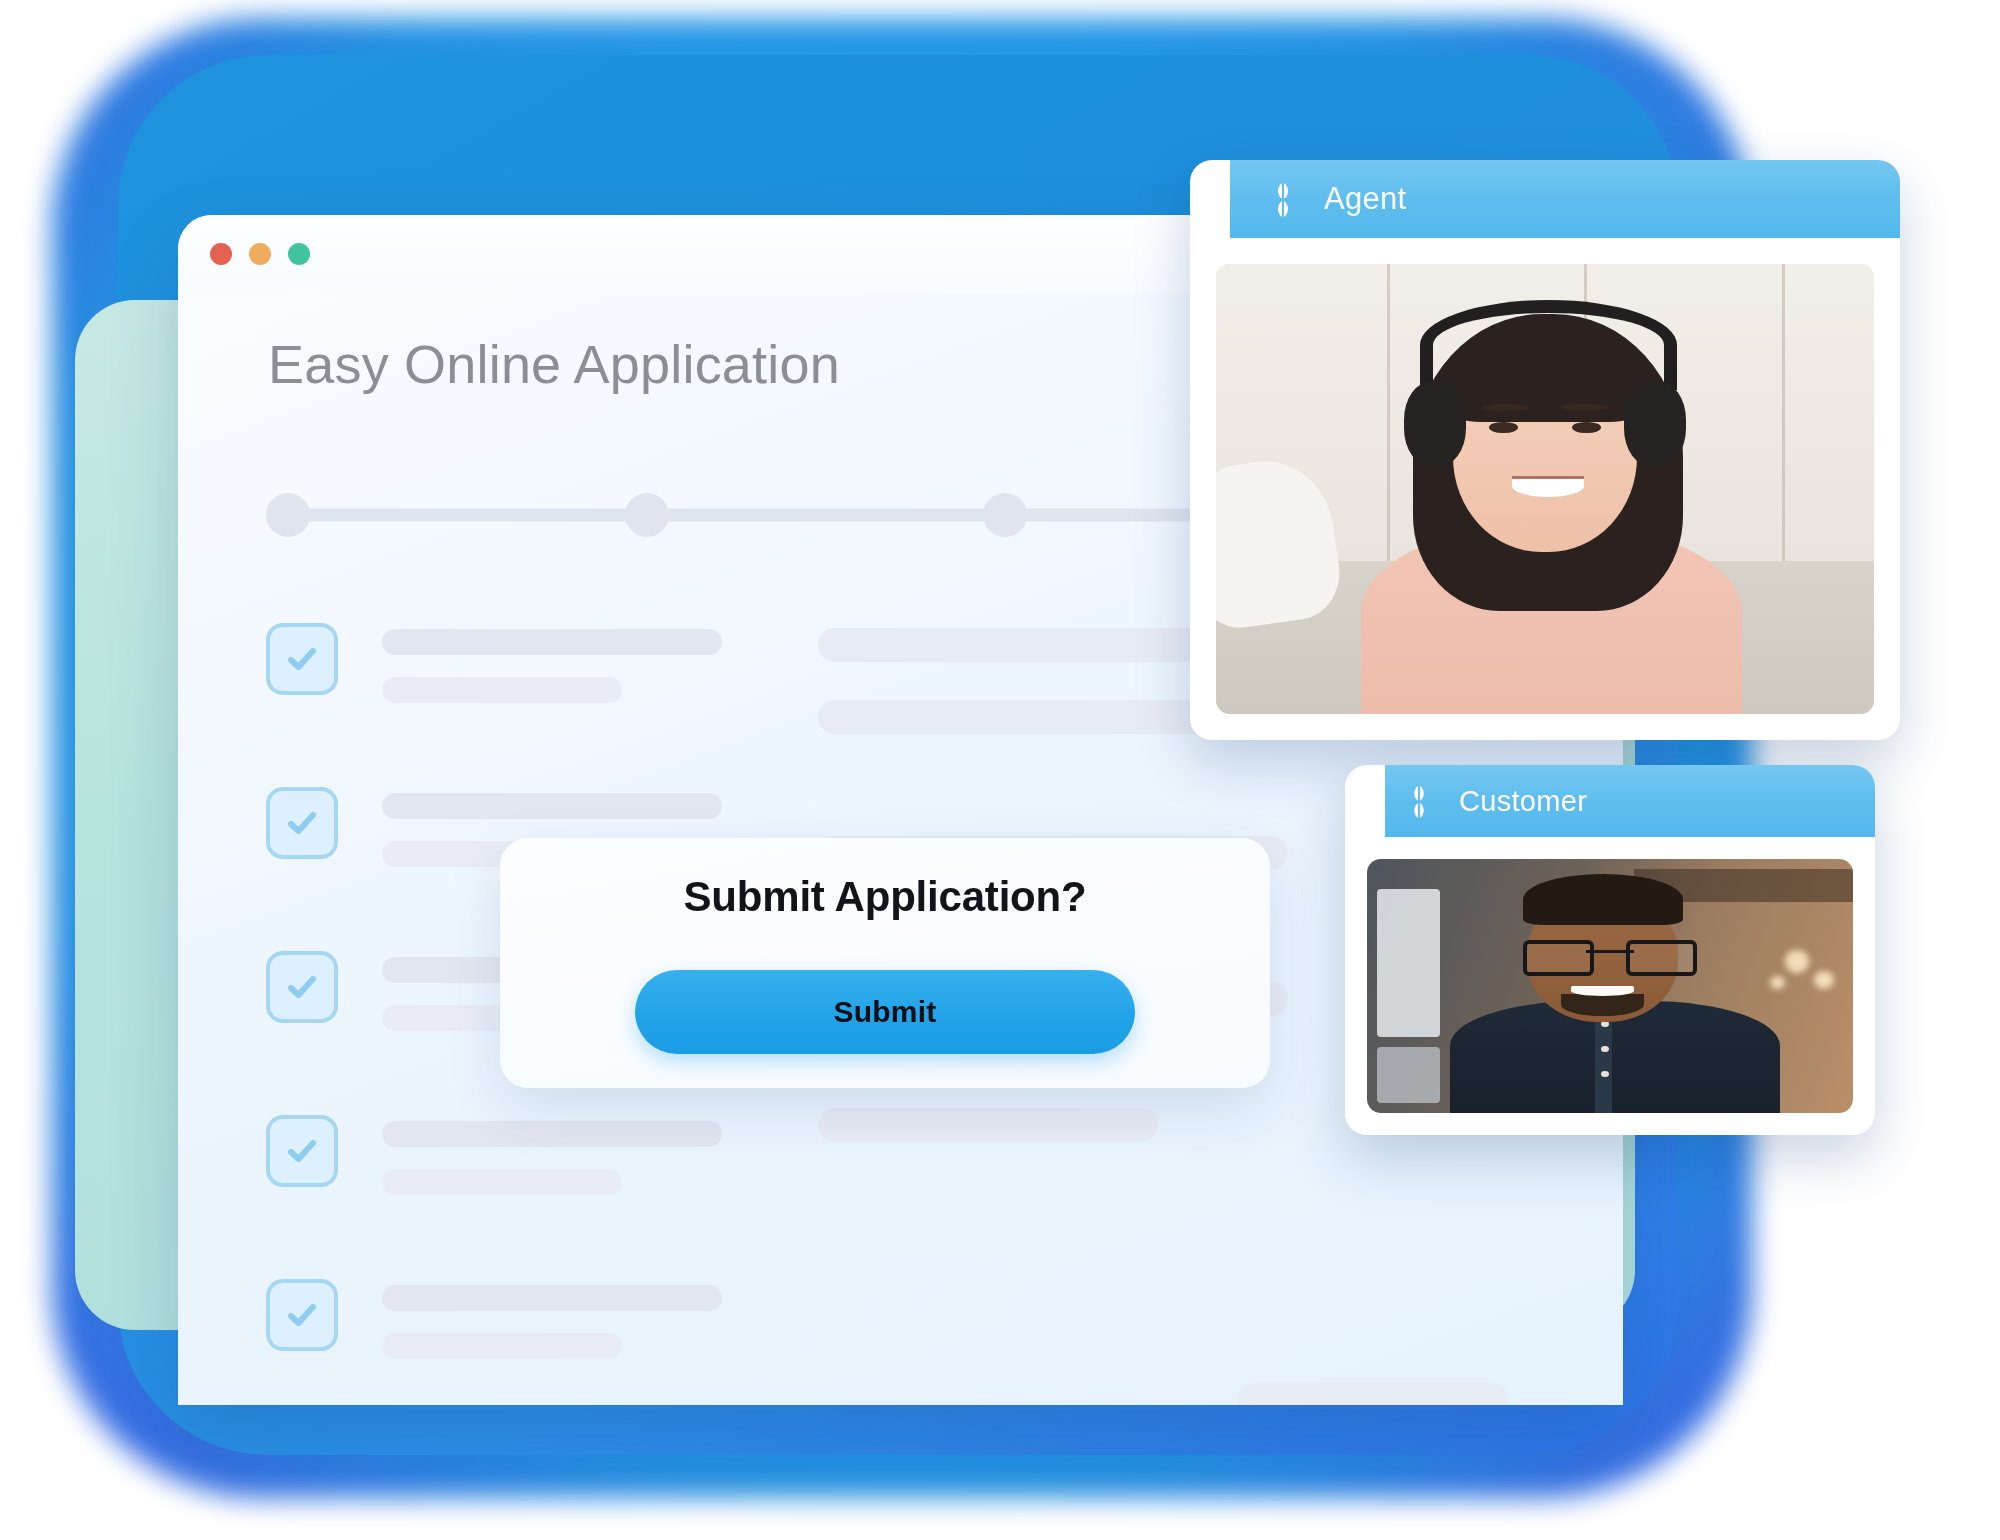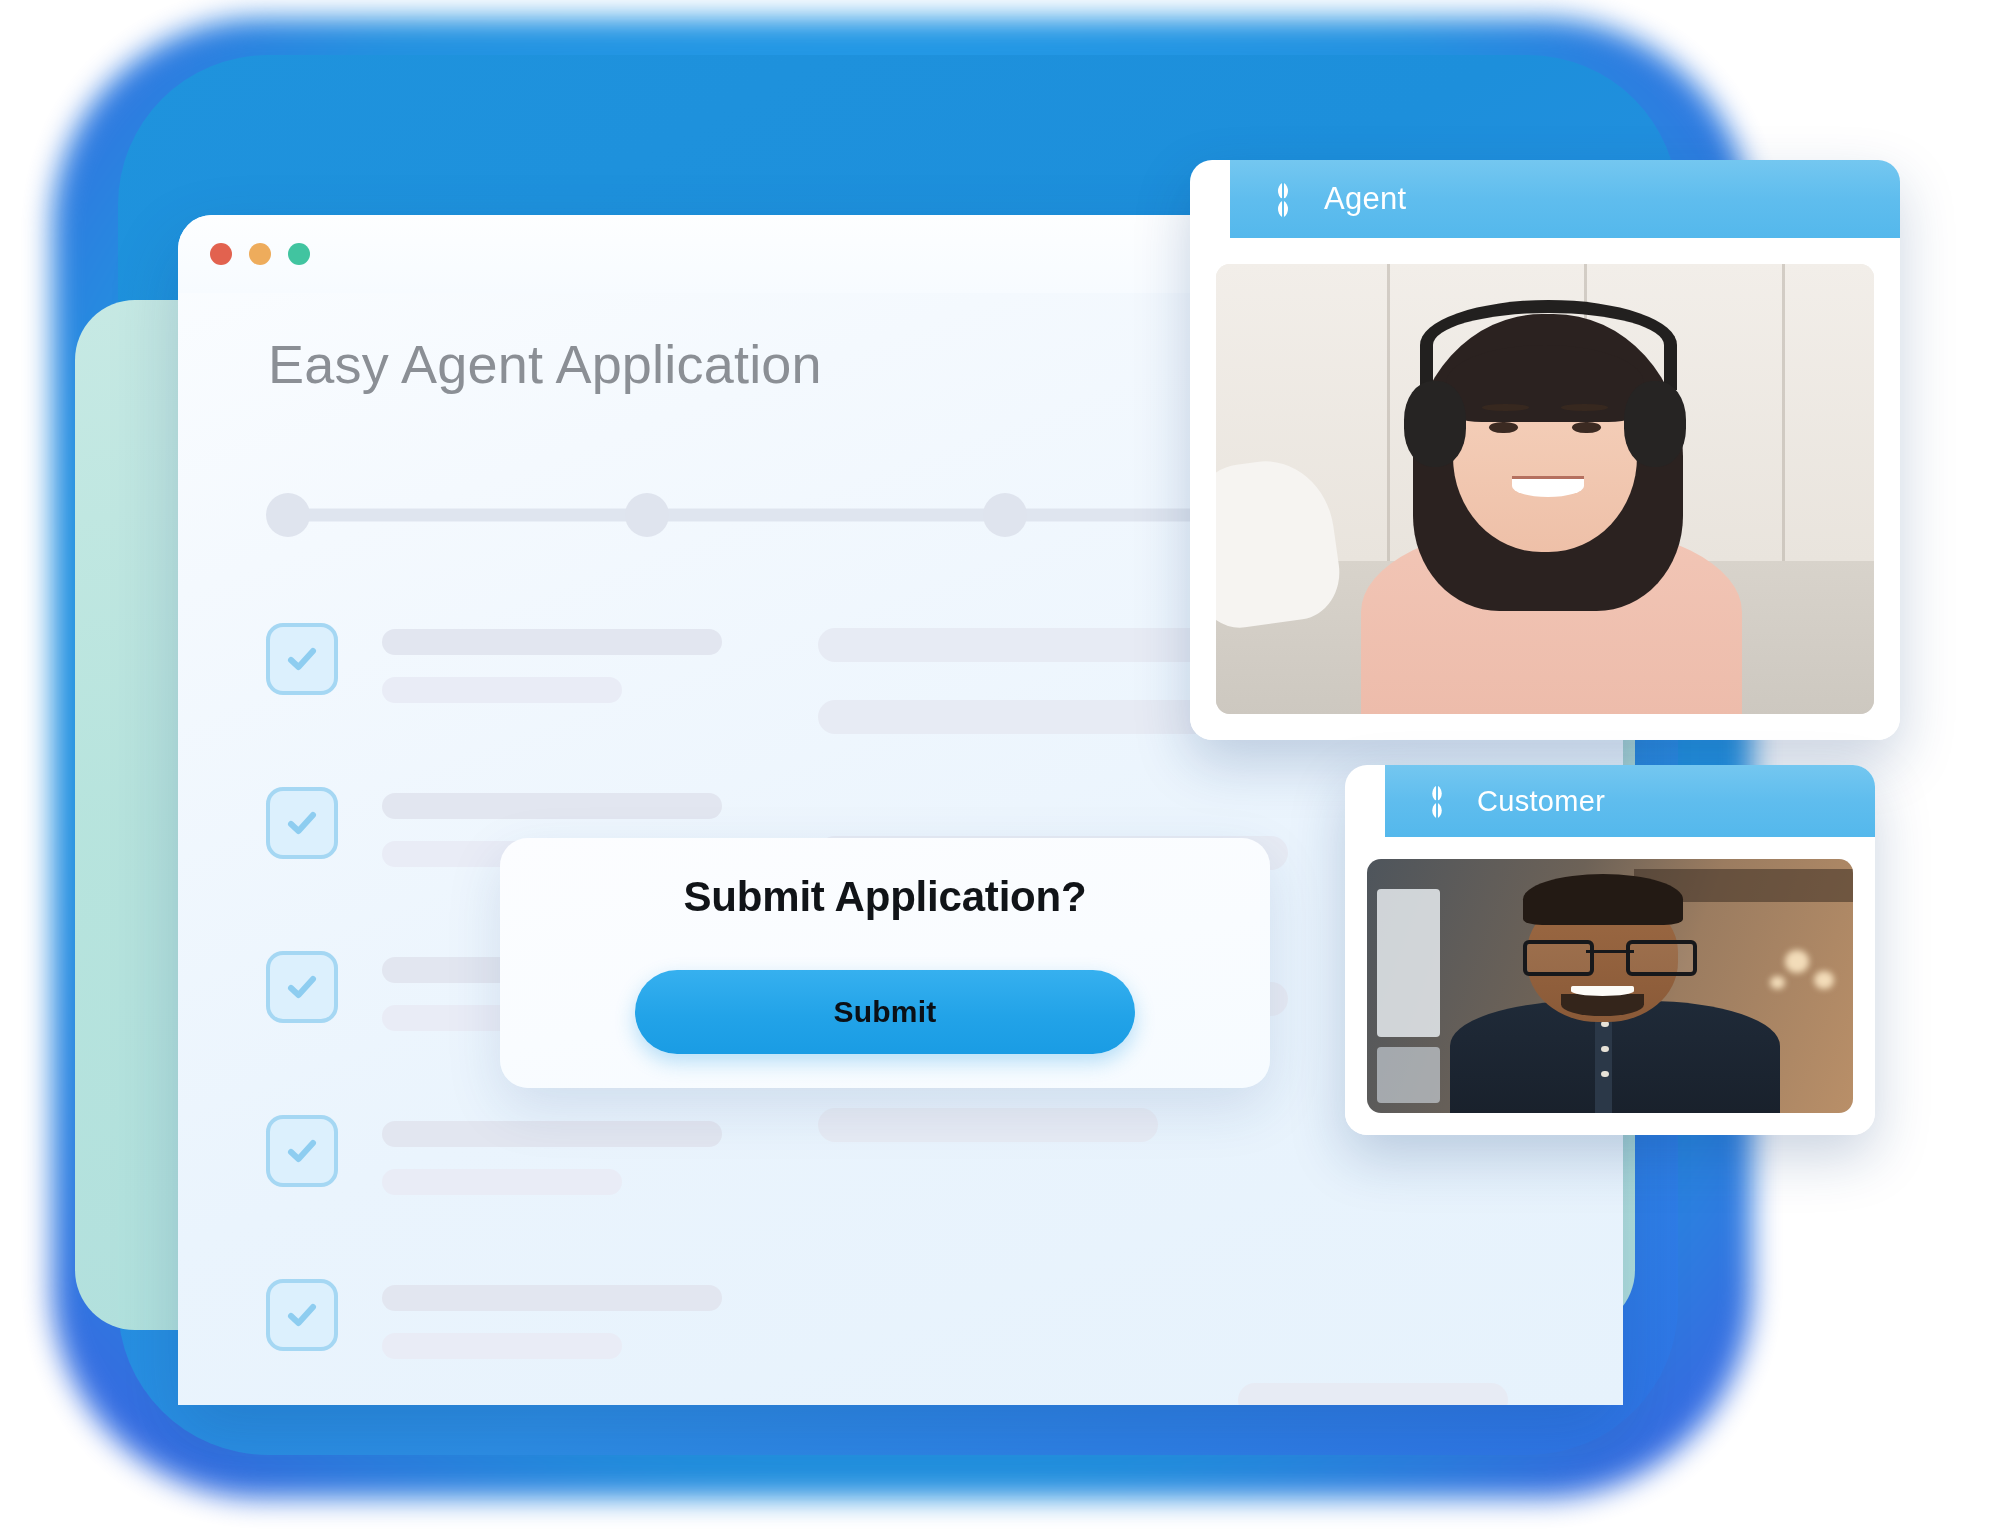--- a/index.html
+++ b/index.html
@@ -155,21 +155,21 @@
   }
 
   
   #agent-panel{left:1190px;top:160px;width:710px;height:580px;}
   #agent-panel .panel-head{height:78px;}
   #agent-panel .panel-body{height:calc(100% - 78px);box-sizing:border-box;}
 
   
   #customer-panel{left:1345px;top:765px;width:530px;height:370px;}
   #customer-panel .panel-head{height:72px;}
-  #customer-panel .panel-head{padding-left:34px;}
+  #customer-panel .panel-head{padding-left:16px;}
   #customer-panel .panel-title{font-size:29px;}
   #customer-panel .panel-body{height:calc(100% - 72px);box-sizing:border-box;padding:22px;}
 
   
   .scene{position:absolute;inset:0;}
   
   .ag-bg{position:absolute;inset:0;background:linear-gradient(180deg,#efeae4 0%,#e8e3dc 55%,#d9d4cd 100%);}
   .ag-sofa-back{position:absolute;left:0;top:0;right:0;height:66%;background:linear-gradient(180deg,#f2eee9 0%,#e9e4dd 100%);}
   .ag-cush-seam{position:absolute;top:0;bottom:34%;width:3px;background:rgba(180,172,162,.5);}
   .ag-seat{position:absolute;left:0;right:0;top:66%;bottom:0;background:linear-gradient(180deg,#d8d3cb 0%,#cdc8c0 100%);}
@@ -217,21 +217,21 @@
 
   <div class="browser">
 
     <div class="titlebar">
       <span class="dot red"></span>
       <span class="dot amber"></span>
       <span class="dot green"></span>
     </div>
 
     <div class="page">
-      <h1 class="page-title">Easy Agent Application</h1>
+      <h1 class="page-title">Easy Online Application</h1>
 
       <div class="stepper">
         <div class="track"></div>
         <div class="node"></div>
         <div class="gap"></div>
         <div class="node"></div>
         <div class="gap"></div>
         <div class="node"></div>
         <div class="gap"></div>
         <div class="node"></div>

